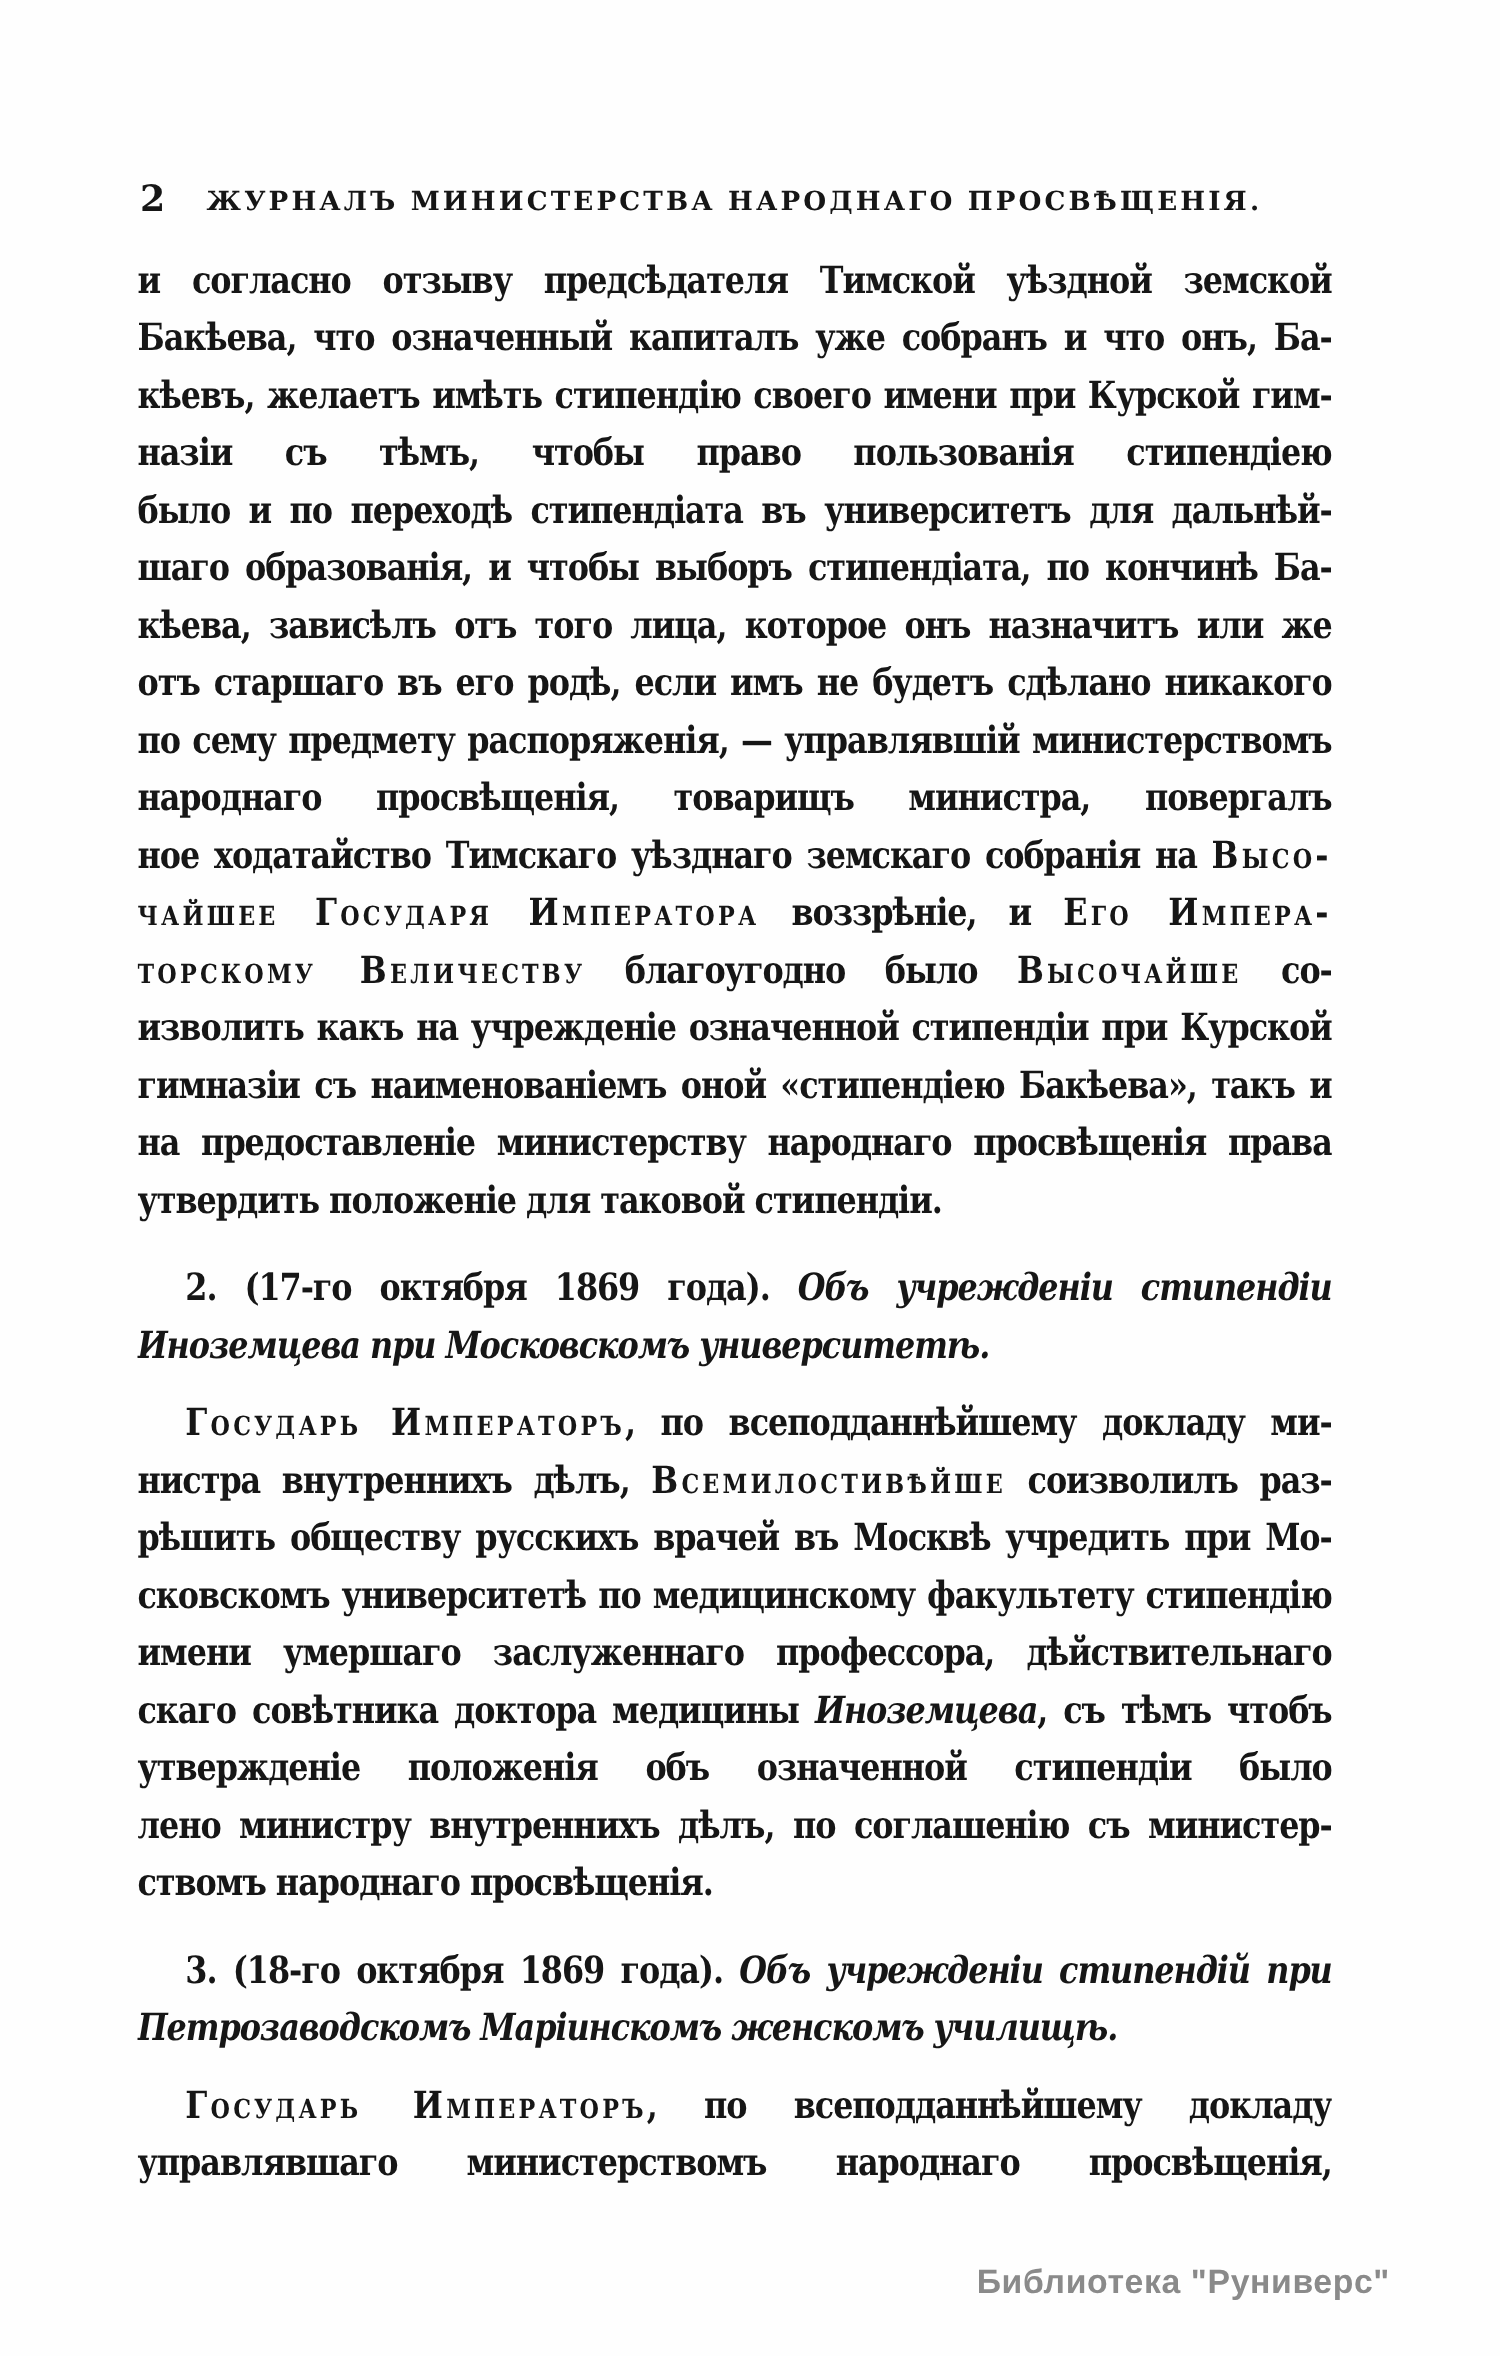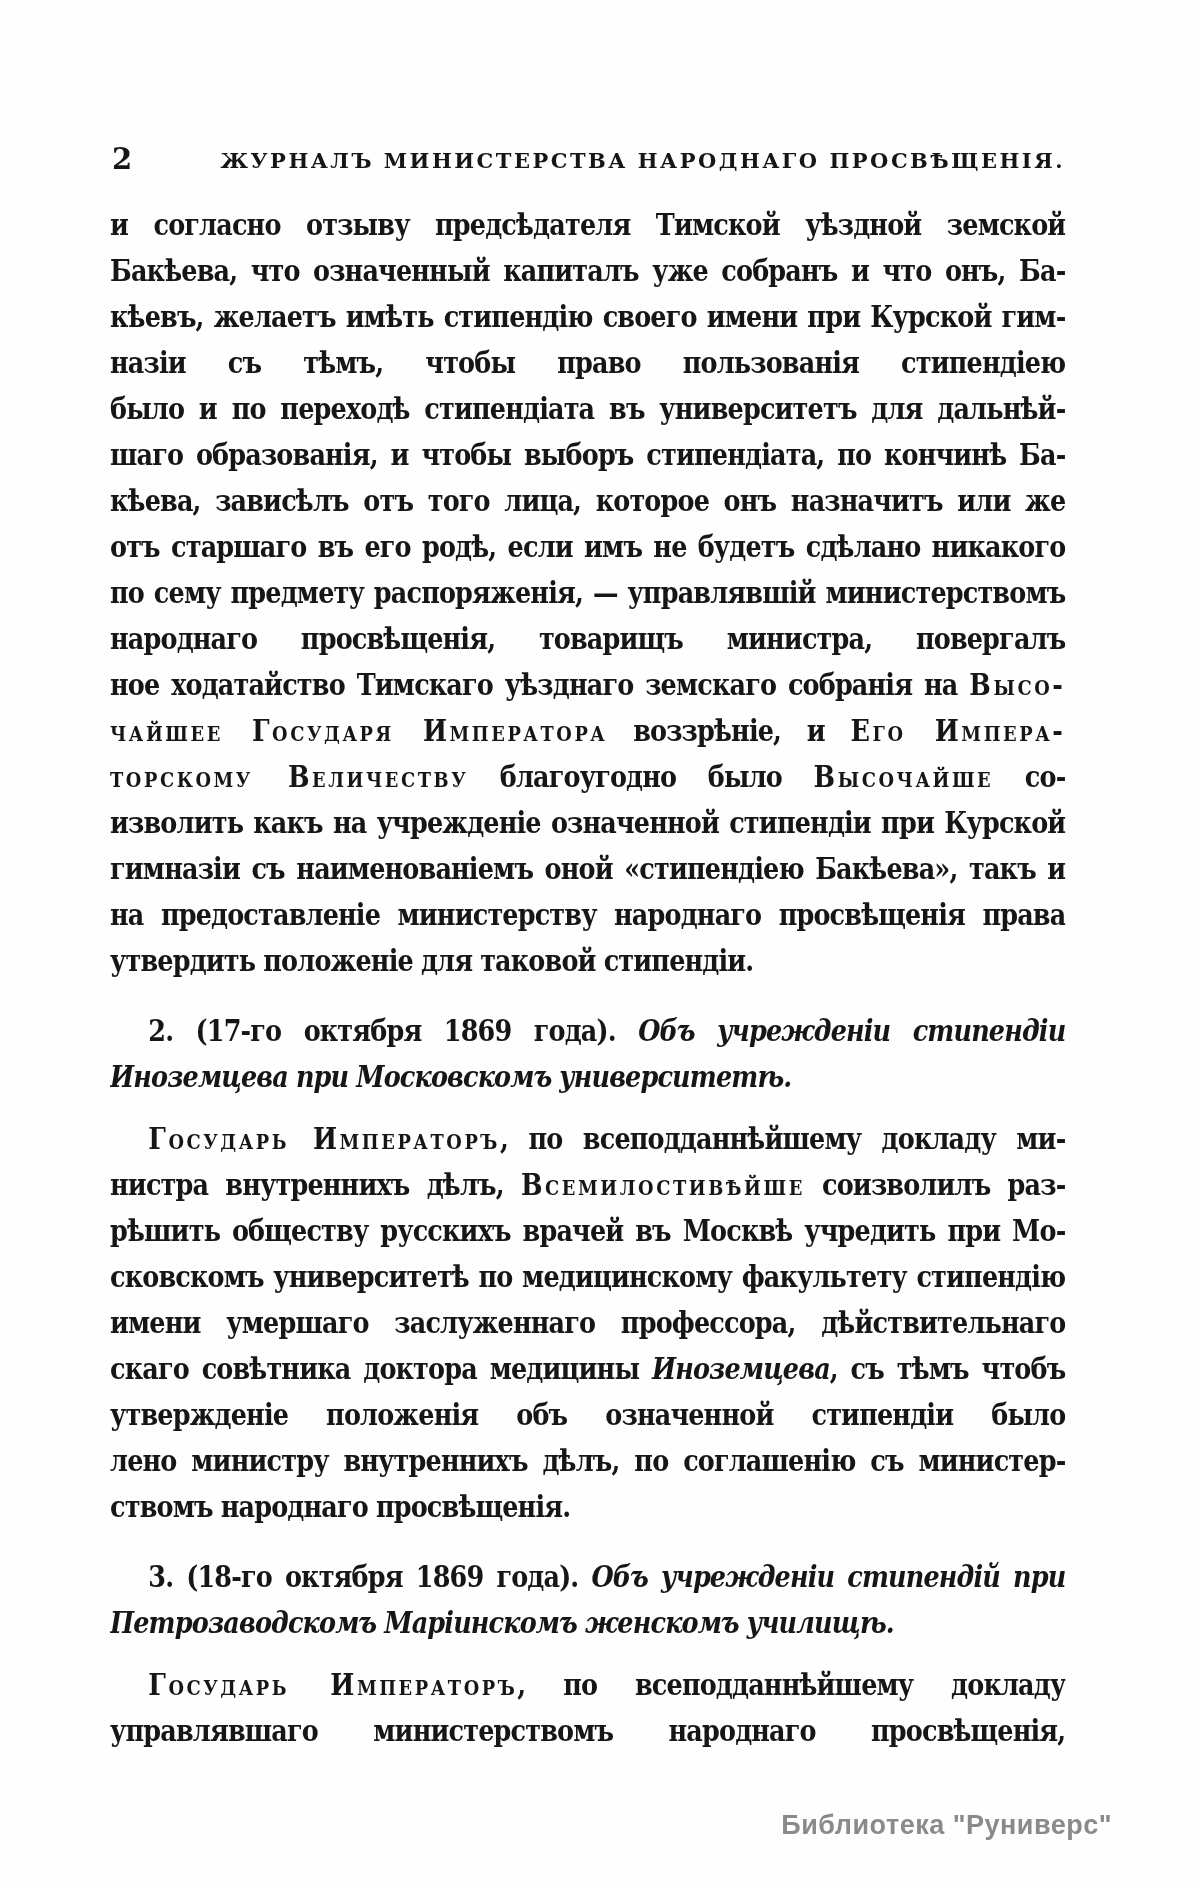--- a/index.html
+++ b/index.html
@@ -22,21 +22,21 @@
   }
   .page-header {
     position: relative;
     width: 955px; height: 34px;
   }
   .page-number {
     position: absolute; left: 2px; top: 0;
     font-size: 29px; font-weight: bold;
   }
   .running-title {
-    text-align: right;
+    text-align: center;
     font-size: 21px; font-weight: bold;
     letter-spacing: 2.5px;
     padding-top: 6px;
   }
   .page-body {
     margin-top: 26px;
     width: 1124px;
     transform: scaleX(0.85);
     transform-origin: 0 0;
     font-size: 30px;

